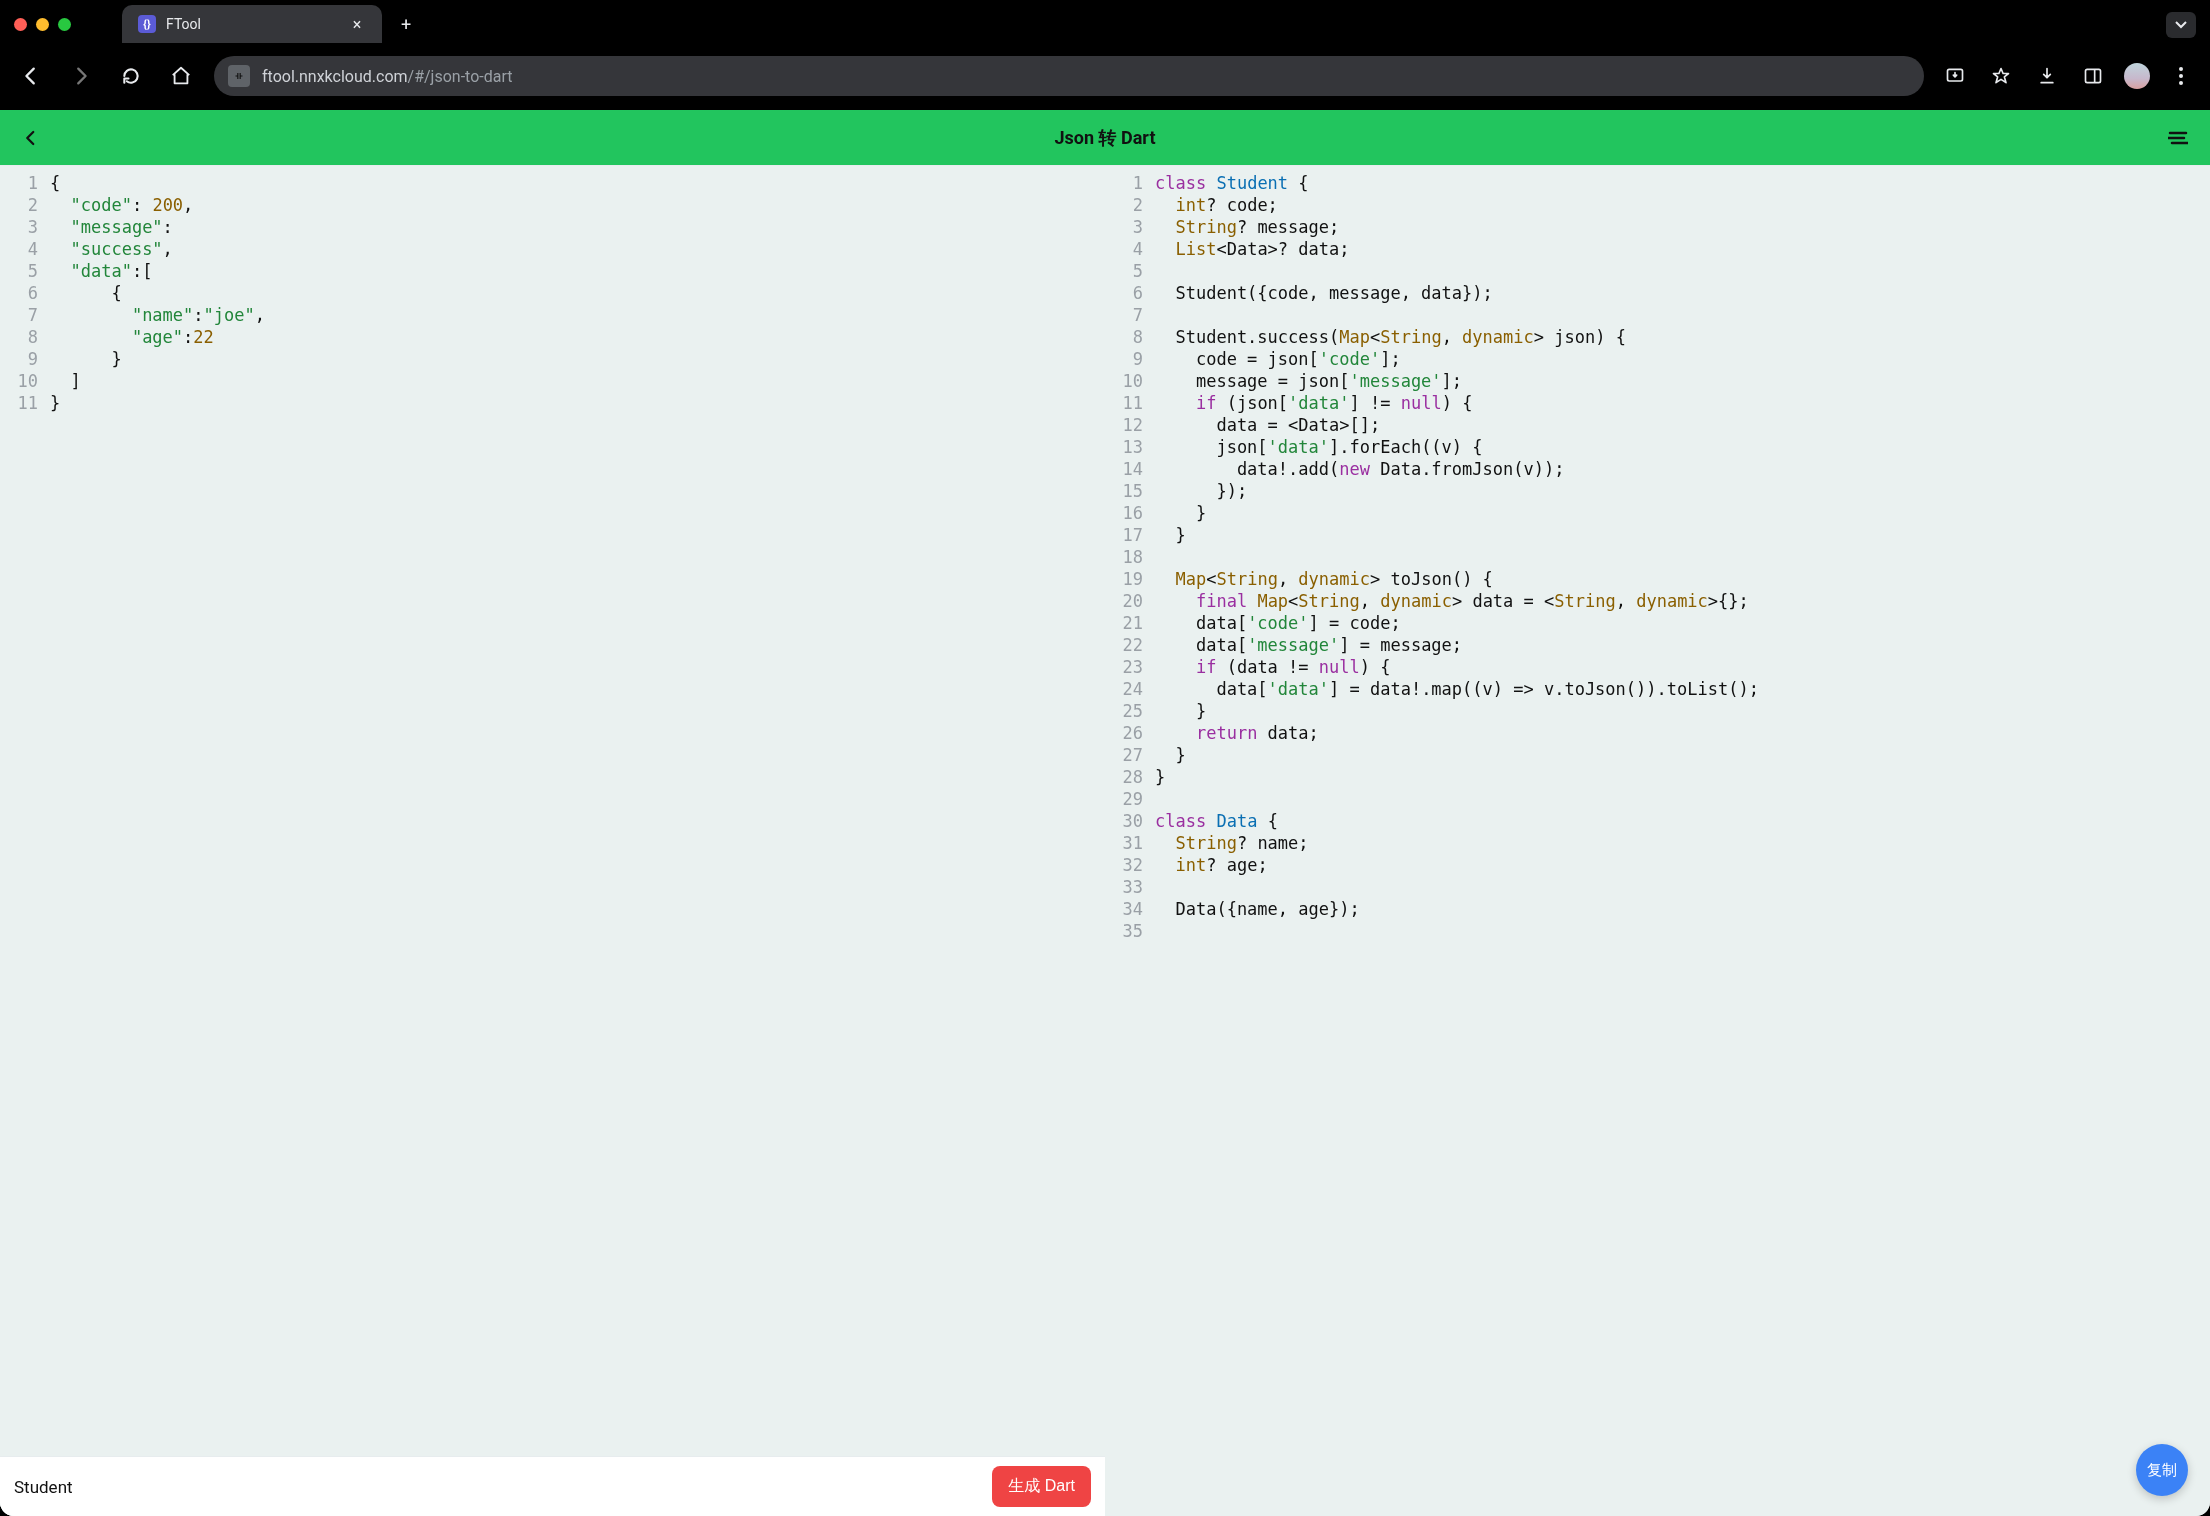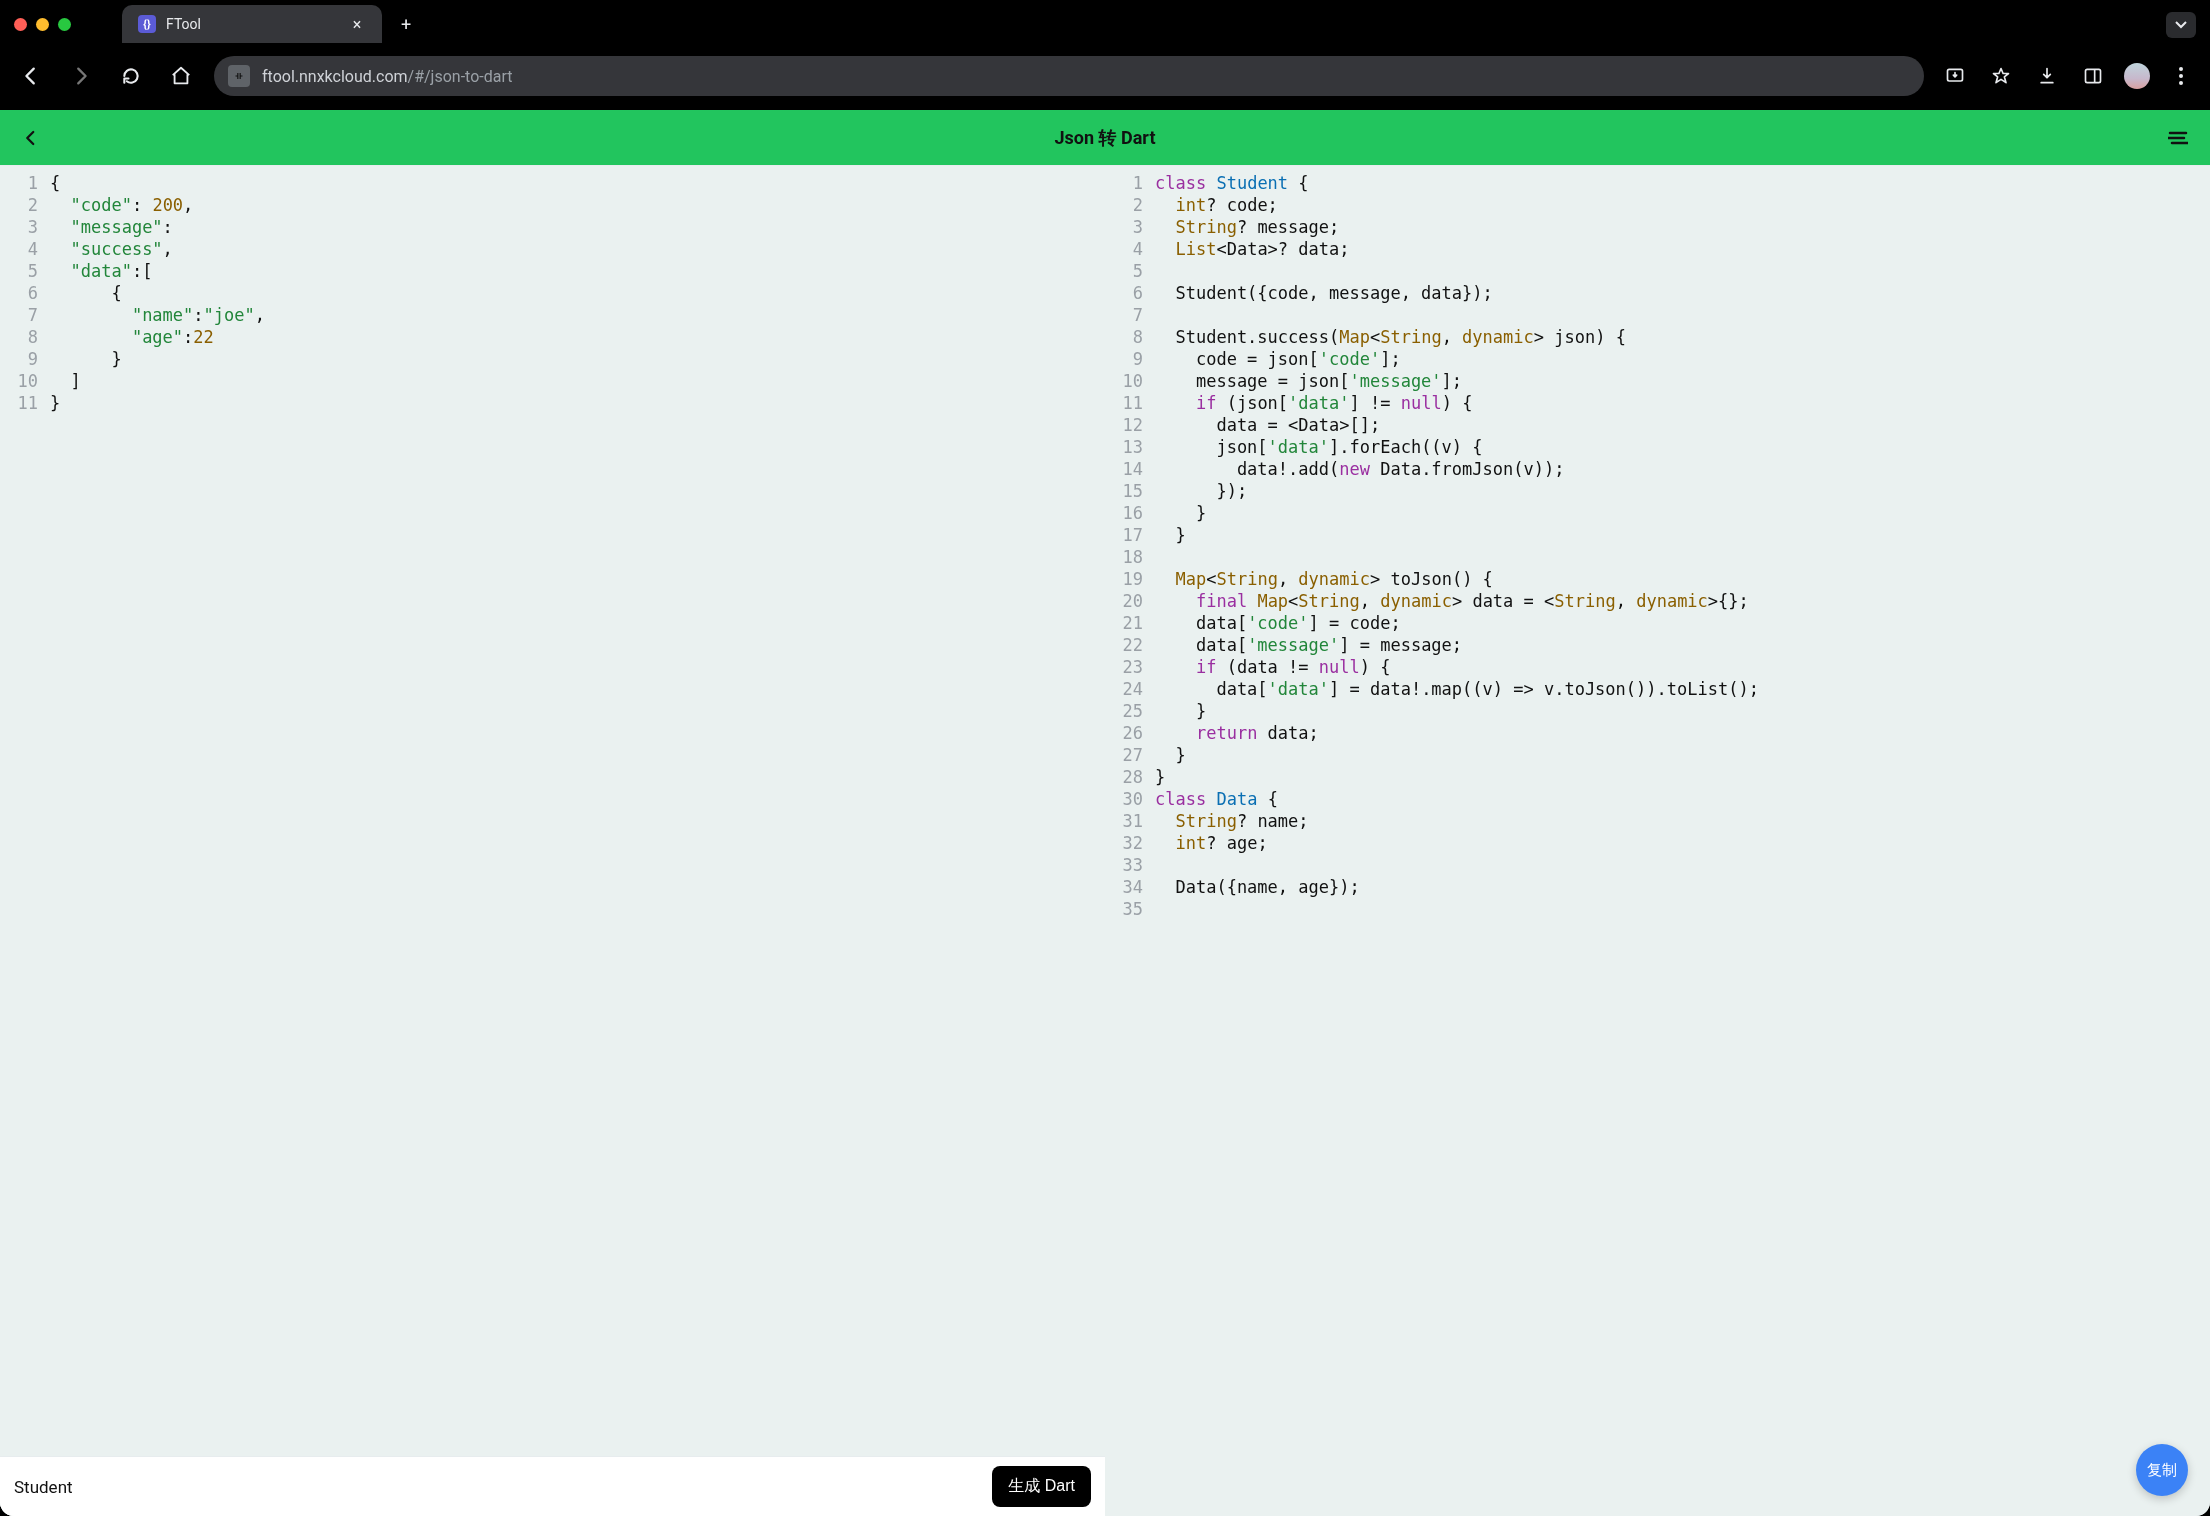--- a/index.html
+++ b/index.html
@@ -51,21 +51,21 @@
 
 .k  { color: #9a2fa0; }  
 .t  { color: #8a5f00; }  
 .c  { color: #0a6fb3; }  
 .s  { color: #22863a; }  
 .n  { color: #8a5f00; }  
 .p  { color: #111; }     
 
 .editor-footer { background: #fff; height: 60px; display: flex; align-items: center; padding: 0 14px; gap: 12px; border-top: 1px solid #e7ecee; }
 .classname { flex: 1; font-size: 17px; color: #111; }
-.gen-btn { background: #000000; color: #fff; border: none; border-radius: 8px; padding: 10px 16px; font-size: 16px; cursor: pointer; }
+.gen-btn { background: #ef4444; color: #fff; border: none; border-radius: 8px; padding: 10px 16px; font-size: 16px; cursor: pointer; }
 
 .copy-fab { position: absolute; right: 22px; bottom: 20px; width: 52px; height: 52px; border-radius: 50%; background: #3b82f6; color: #fff; display: flex; align-items: center; justify-content: center; font-size: 15px; cursor: pointer; box-shadow: 0 3px 10px rgba(0,0,0,.2); z-index: 2; }
 
 svg { display: block; }
 </style>
 </head>
 <body>
 
 <div class="browser-chrome">
   <div class="titlebar">
@@ -221,20 +221,21 @@
               <div class="row"><span class="gutter">19</span><span class="code"><span class="p">  </span><span class="t">Map</span><span class="p">&lt;</span><span class="t">String</span><span class="p">, </span><span class="t">dynamic</span><span class="p">&gt; toJson() {</span></span></div>
               <div class="row"><span class="gutter">20</span><span class="code"><span class="p">    </span><span class="k">final</span><span class="p"> </span><span class="t">Map</span><span class="p">&lt;</span><span class="t">String</span><span class="p">, </span><span class="t">dynamic</span><span class="p">&gt; data = &lt;</span><span class="t">String</span><span class="p">, </span><span class="t">dynamic</span><span class="p">&gt;{};</span></span></div>
               <div class="row"><span class="gutter">21</span><span class="code"><span class="p">    data[</span><span class="s">'code'</span><span class="p">] = code;</span></span></div>
               <div class="row"><span class="gutter">22</span><span class="code"><span class="p">    data[</span><span class="s">'message'</span><span class="p">] = message;</span></span></div>
               <div class="row"><span class="gutter">23</span><span class="code"><span class="p">    </span><span class="k">if</span><span class="p"> (data != </span><span class="k">null</span><span class="p">) {</span></span></div>
               <div class="row"><span class="gutter">24</span><span class="code"><span class="p">      data[</span><span class="s">'data'</span><span class="p">] = data!.map((v) =&gt; v.toJson()).toList();</span></span></div>
               <div class="row"><span class="gutter">25</span><span class="code"><span class="p">    }</span></span></div>
               <div class="row"><span class="gutter">26</span><span class="code"><span class="p">    </span><span class="k">return</span><span class="p"> data;</span></span></div>
               <div class="row"><span class="gutter">27</span><span class="code"><span class="p">  }</span></span></div>
               <div class="row"><span class="gutter">28</span><span class="code"><span class="p">}</span></span></div>
+              <div class="row"><span class="gutter">29</span><span class="code"><span class="p"></span></span></div>
               <div class="row"><span class="gutter">30</span><span class="code"><span class="k">class</span><span class="p"> </span><span class="c">Data</span><span class="p"> {</span></span></div>
               <div class="row"><span class="gutter">31</span><span class="code"><span class="p">  </span><span class="t">String</span><span class="p">? name;</span></span></div>
               <div class="row"><span class="gutter">32</span><span class="code"><span class="p">  </span><span class="t">int</span><span class="p">? age;</span></span></div>
               <div class="row"><span class="gutter">33</span><span class="code"><span class="p"></span></span></div>
               <div class="row"><span class="gutter">34</span><span class="code"><span class="p">  Data({name, age});</span></span></div>
               <div class="row"><span class="gutter">35</span><span class="code"><span class="p"></span></span></div>
             </div>
         </div>
         <div class="copy-fab">复制</div>
       </div>

